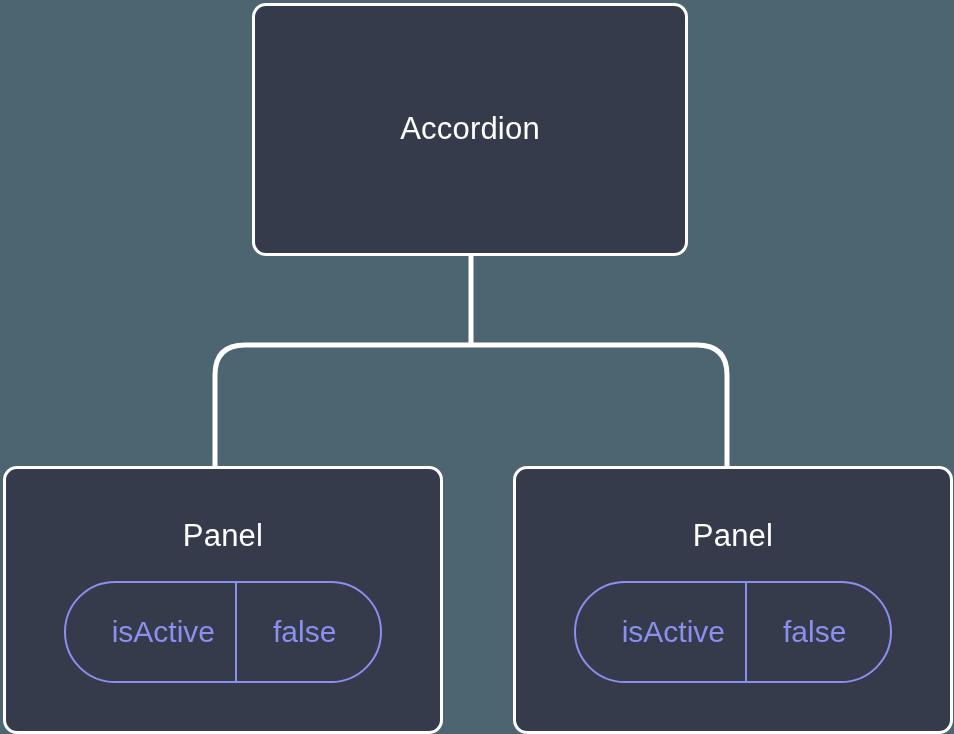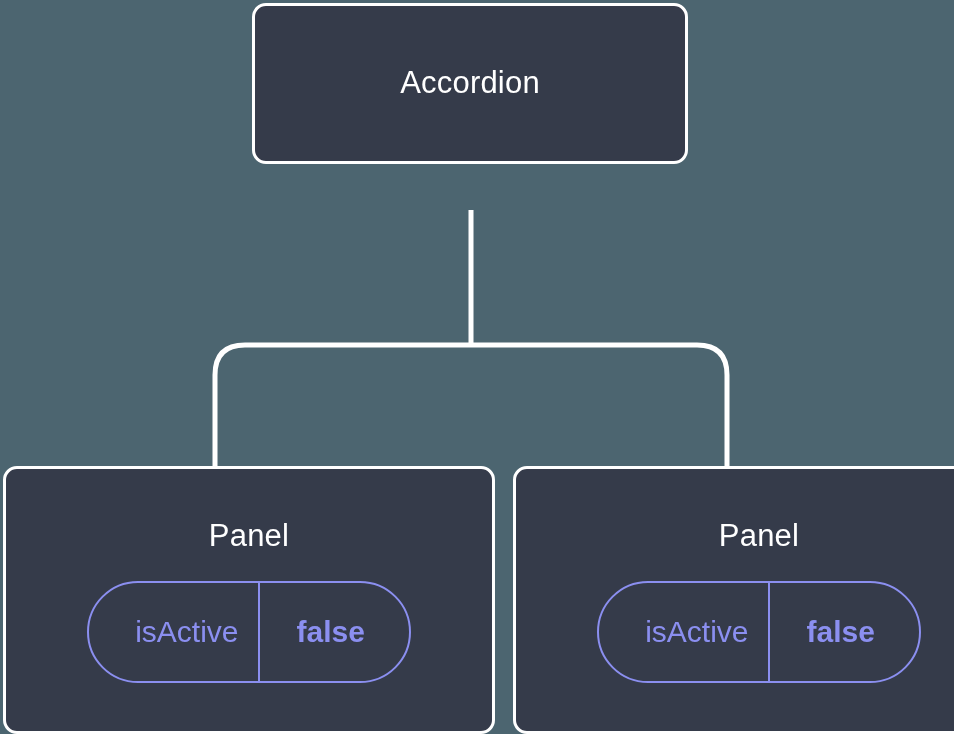--- a/index.html
+++ b/index.html
@@ -38,31 +38,31 @@
     display: flex;
     flex-direction: column;
     align-items: center;
   }
 
   
   .node--root {
     left: 252px;
     top: 3px;
     width: 436px;
-    height: 161px;
+    height: 253px;
     justify-content: center;
   }
   .node--root .node-title {
     margin: 0;
   }
 
   
   .node--leaf {
     top: 466px;
-    width: 492px;
+    width: 440px;
     height: 268px;
     border-bottom-left-radius: 14px;
     border-bottom-right-radius: 14px;
     justify-content: flex-start;
   }
   .node--leaf-left  { left: 3px; }
   .node--leaf-right { left: 513px; }
 
   .node--leaf .node-title {
     margin-top: 50px;
@@ -97,21 +97,20 @@
     font-size: 30px;
     line-height: 1;
     white-space: nowrap;
   }
   .prop-key {
     padding: 0 20px 0 46px;
   }
   .prop-val {
     padding: 0 44px 0 36px;
     border-left: 2px solid #8b8ff0;
-    font-weight: bold;
   }
 </style>
 </head>
 <body>
 
 <div id="canvas">
 
   <svg id="edges" viewBox="0 0 954 734">
 
     <path d="M 471 210 L 471 345" fill="none" stroke="#ffffff" stroke-width="5" stroke-linecap="butt"></path>

